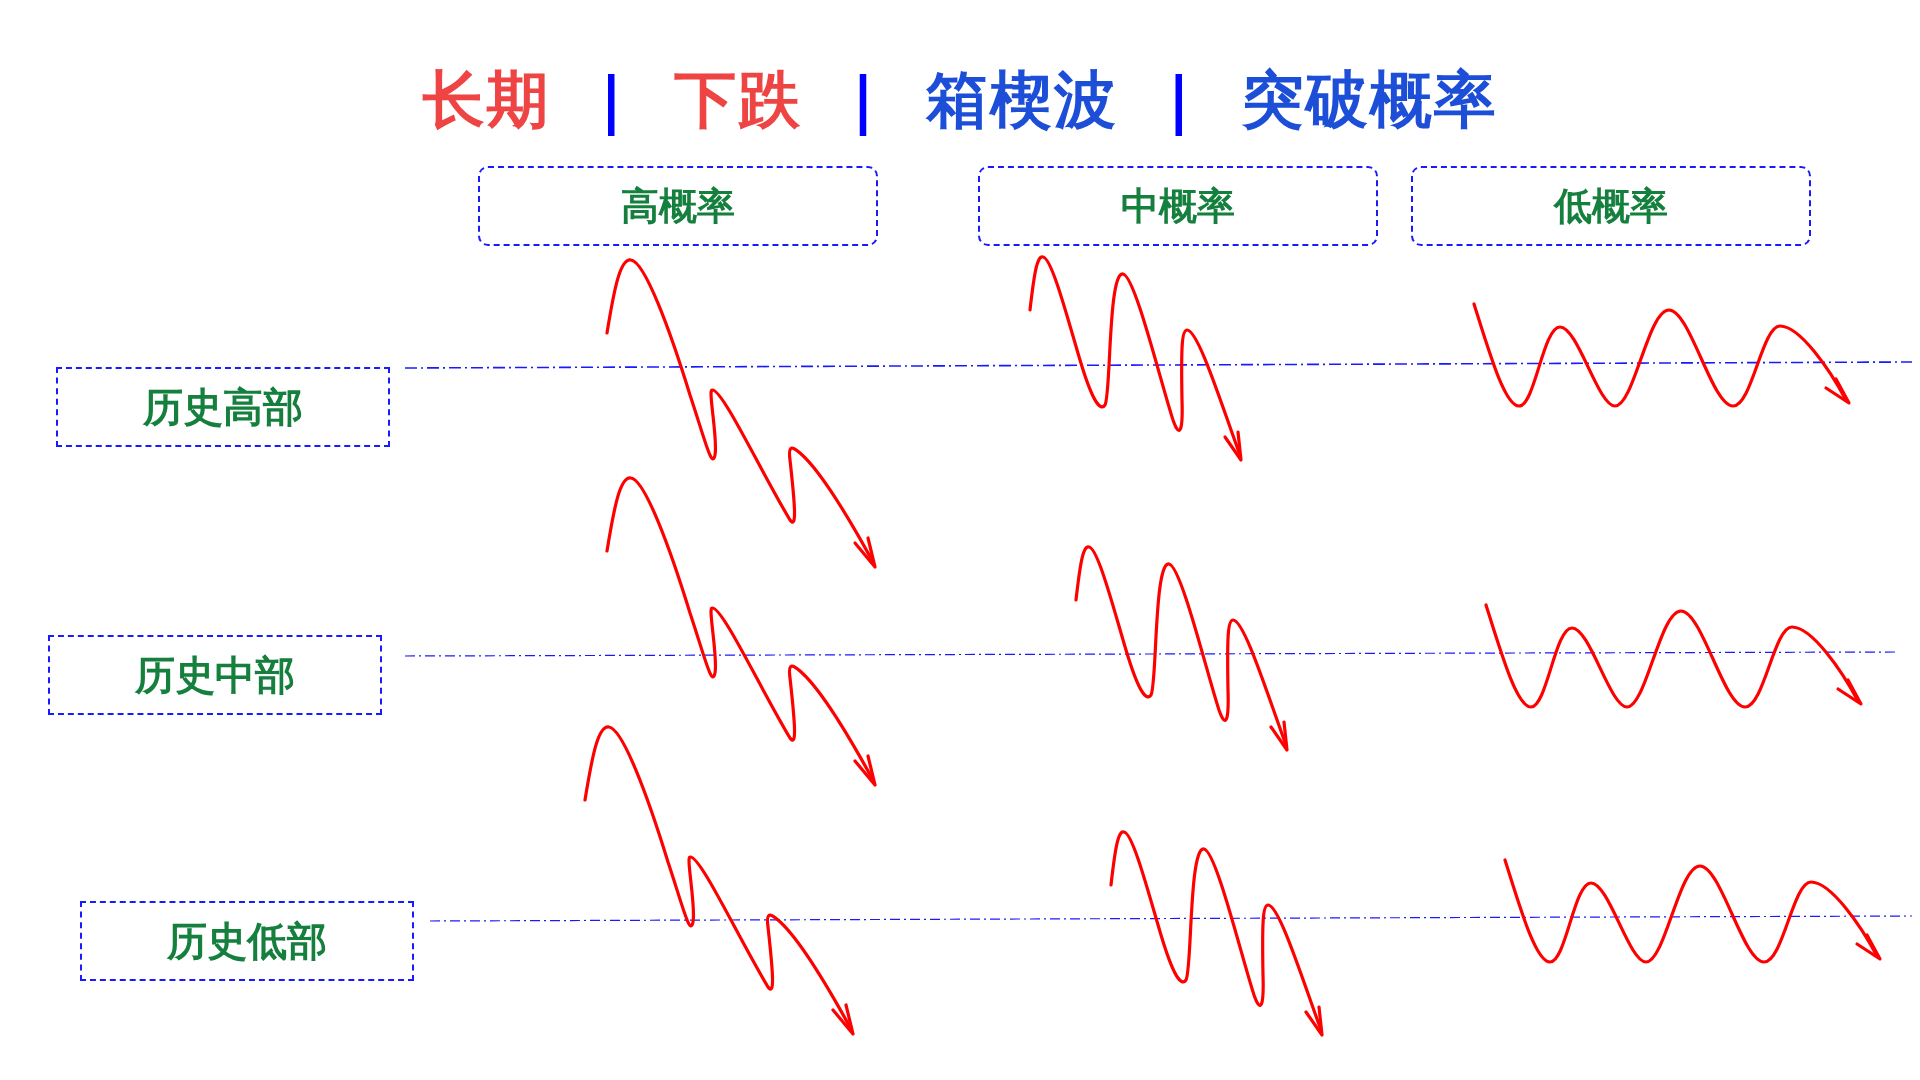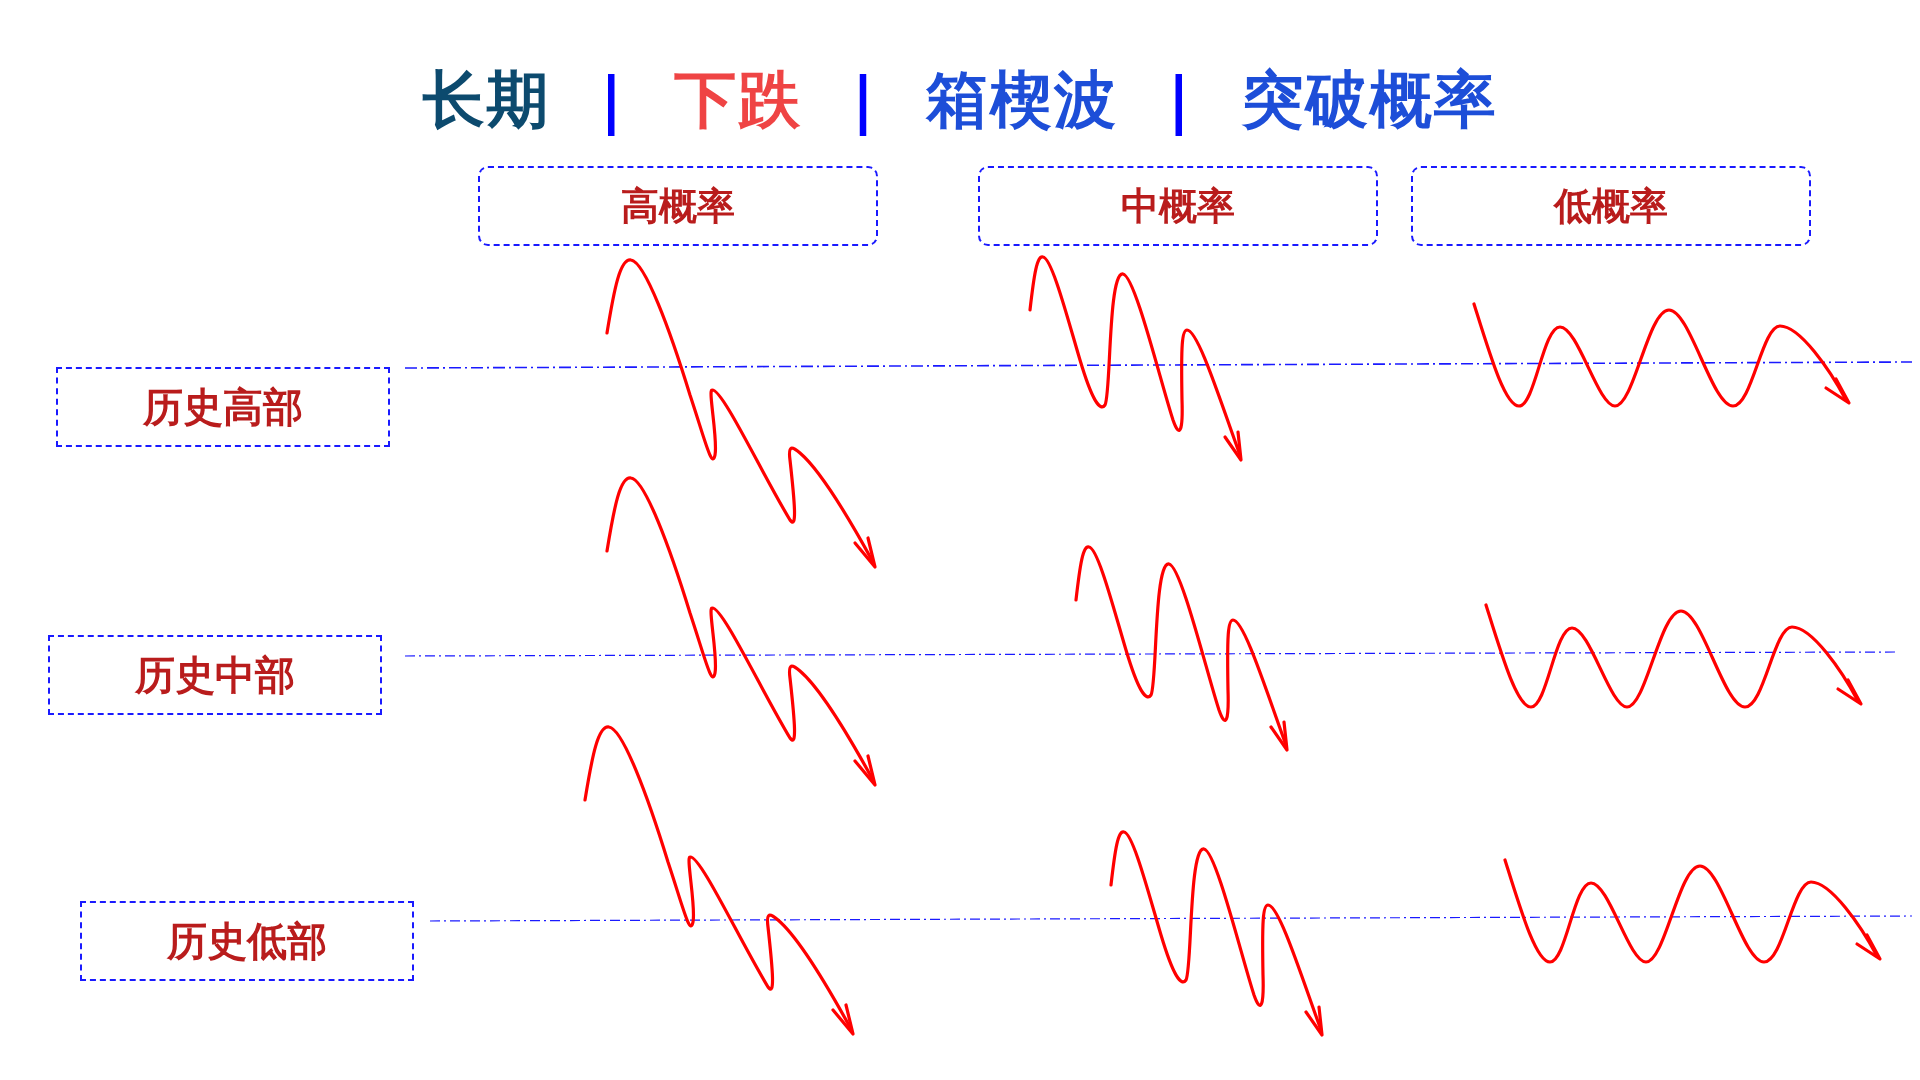--- a/index.html
+++ b/index.html
@@ -1,29 +1,29 @@
 <!DOCTYPE html>
 <html><head>
 <meta charset="utf-8">
 <style>
   html, body { margin:0; padding:0; background:#ffffff; }
   body { width:1920px; height:1080px; position:relative; overflow:hidden; font-family:"DejaVu Serif", "Liberation Serif", serif; }
   .title { position:absolute; left:0; top:58px; width:1920px; text-align:center; font-size:62px; font-weight:bold; letter-spacing:2px; white-space:nowrap; }
   .title span { display:inline-block; }
   .sep { margin:0 26px; }
-  .box { position:absolute; border:2px dashed #1a1aff; box-sizing:border-box; display:flex; align-items:center; justify-content:center; color:#b91c1c; font-weight:bold; }
+  .box { position:absolute; border:2px dashed #1a1aff; box-sizing:border-box; display:flex; align-items:center; justify-content:center; color:#15803d; font-weight:bold; }
   .col-box { top:166px; height:80px; width:400px; border-radius:10px; font-size:38px; }
   .row-box { height:80px; width:334px; font-size:40px; }
   svg { position:absolute; left:0; top:0; }
 </style>
 </head>
 <body>
 
 <div class="title">
-  <span style="color:#0c4a6e">长期</span>
+  <span style="color:#ef4444">长期</span>
   <span class="sep" style="color:#0000ff">|</span>
   <span style="color:#ef4444">下跌</span>
   <span class="sep" style="color:#0000ff">|</span>
   <span style="color:#1d4ed8">箱楔波</span>
   <span class="sep" style="color:#0000ff">|</span>
   <span style="color:#1d4ed8">突破概率</span>
 </div>
 
 <div class="box col-box" style="left:478px;">
   <span>高概率</span>

